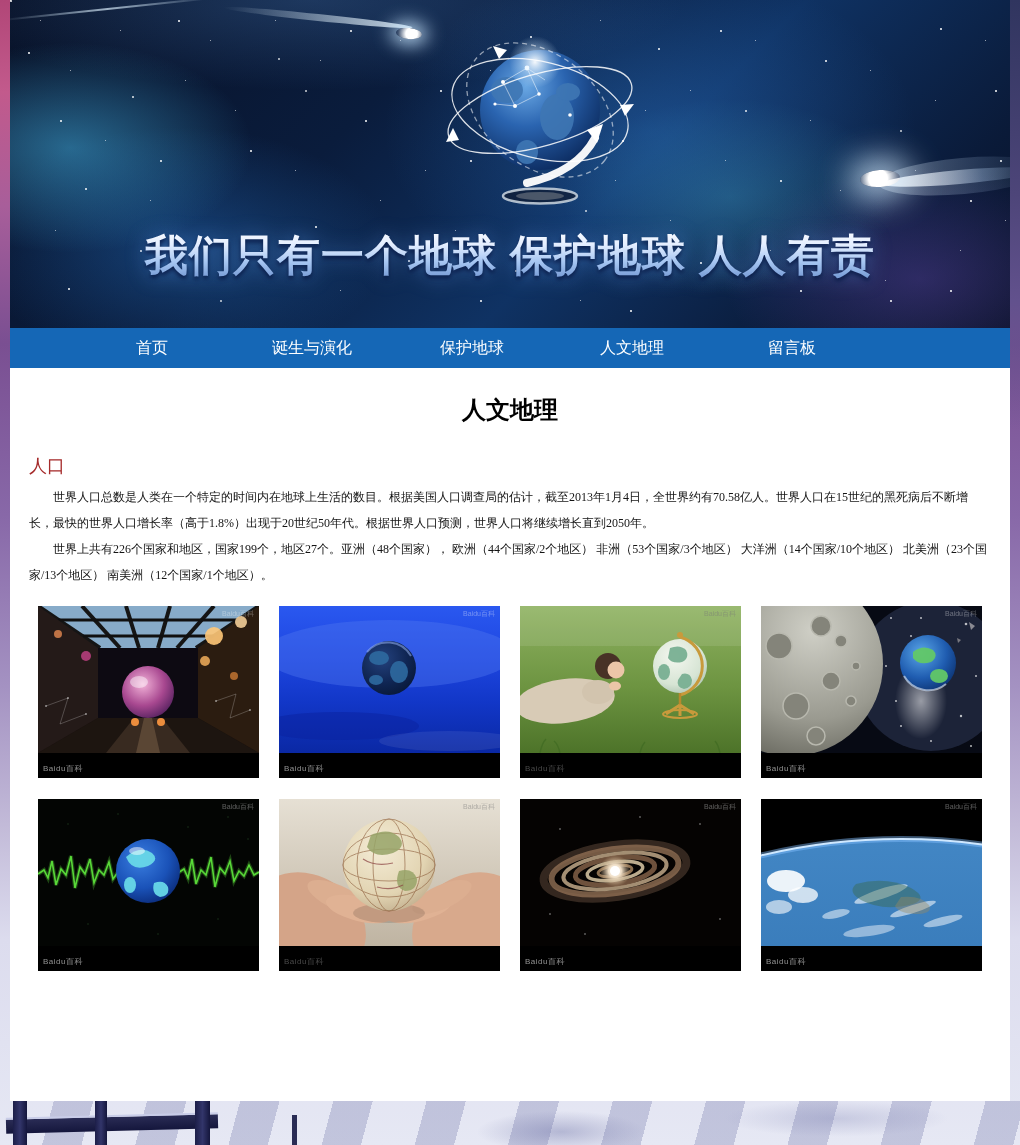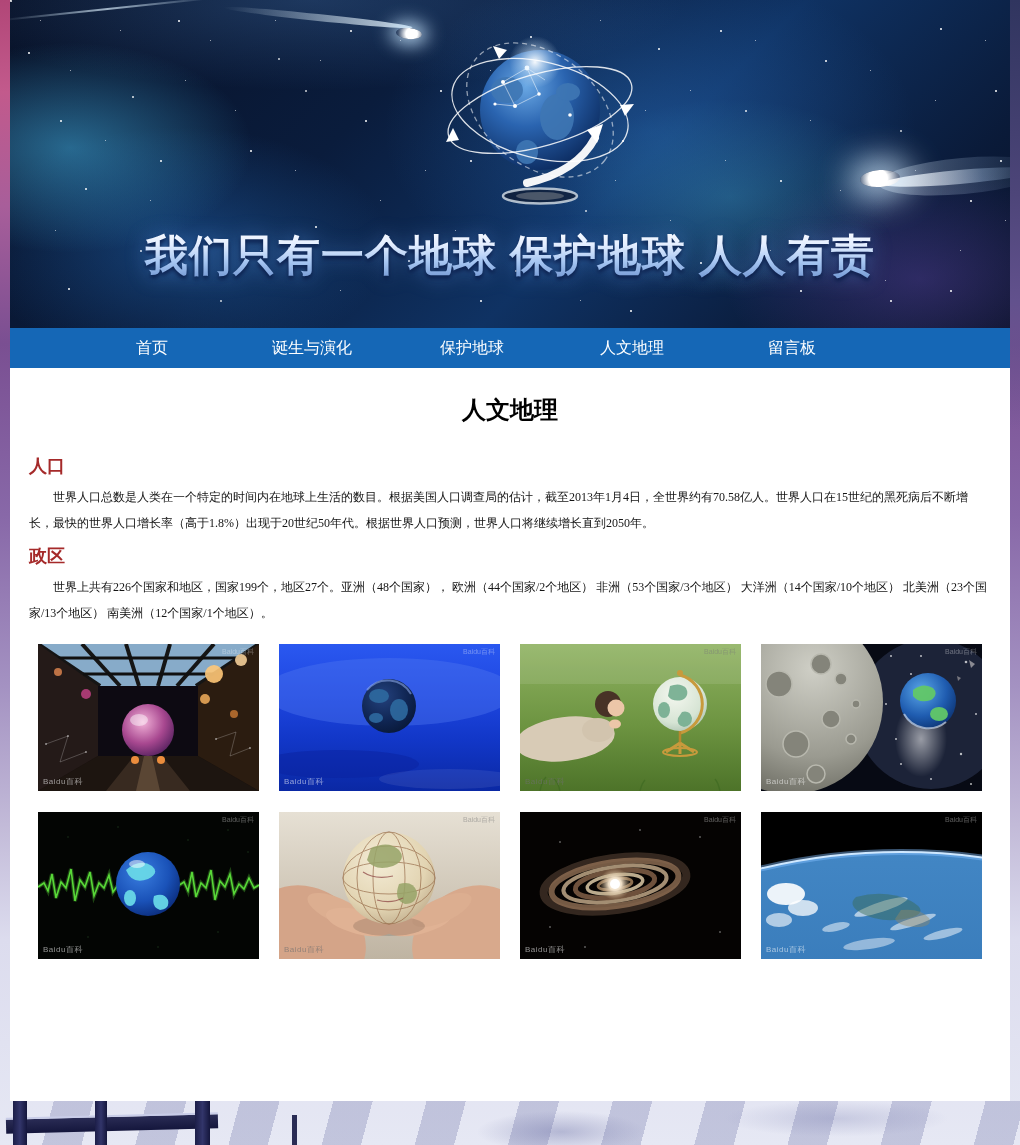--- a/index.html
+++ b/index.html
@@ -111,28 +111,28 @@
   
   .nav { height:40px; }
   .nav ul { margin:0; padding:0 0 0 62px; list-style:none; display:flex; }
   .nav li { width:160px; text-align:center; }
   .nav a { display:block; line-height:40px; color:#ffffff; font-size:16px; text-decoration:none; }
 
   
   .content { padding-top:26px; }
   .page-title { margin:0 0 28px 0; text-align:center; font-size:24px; font-weight:bold; color:#000; }
   .text-wrap { padding:0 19px; }
-  .sec-heading { margin:8px 0 6px 0; font-size:18px; font-weight:bold; }
+  .sec-heading { margin:8px 0 6px 0; font-size:18px; font-weight:normal; }
   .sec-para { margin:0; font-size:12px; line-height:26px; color:#141414; text-indent:2em;
     font-family:"Liberation Serif","DejaVu Serif",serif; }
 
   
   .gallery { margin-top:18px; display:flex; flex-wrap:wrap; justify-content:center;
     column-gap:20px; row-gap:21px; }
-  .shot { position:relative; width:221px; height:147px; margin:0; overflow:hidden; background:#000; }
+  .shot { position:relative; width:221px; height:172px; margin:0; overflow:hidden; background:#000; }
   .shot svg { display:block; }
   .wm { position:absolute; left:5px; bottom:4px; font-size:8px; color:rgba(255,255,255,.55); letter-spacing:.5px; }
   .wm.dark { color:rgba(110,110,110,.65); }
   .wm-tr { position:absolute; right:5px; top:3px; font-size:7px; color:rgba(255,255,255,.35); }
   .wm-tr.dark { color:rgba(120,120,120,.5); }
 
   
   .welcome { margin:56px 0 0 0; text-align:center; font-size:16px;
     font-family:"Liberation Serif","DejaVu Serif",serif; }
 </style>
@@ -236,21 +236,20 @@
 
     <div class="content">
       <h1 class="page-title">人文地理</h1>
 
       <div class="text-wrap">
         <h2 class="sec-heading" style="color:#a52a2a;">人口</h2>
         <p class="sec-para">世界人口总数是人类在一个特定的时间内在地球上生活的数目。根据美国人口调查局的估计，截至2013年1月4日，全世界约有70.58亿人。世界人口在15世纪的黑死病后不断增长，最快的世界人口增长率（高于1.8%）出现于20世纪50年代。根据世界人口预测，世界人口将继续增长直到2050年。</p>
       </div>
 
       <div class="text-wrap">
-        <h2 class="sec-heading" style="color:#a52a2a;">政区</h2>
         <p class="sec-para">世界上共有226个国家和地区，国家199个，地区27个。亚洲（48个国家）， 欧洲（44个国家/2个地区） 非洲（53个国家/3个地区） 大洋洲（14个国家/10个地区） 北美洲（23个国家/13个地区） 南美洲（12个国家/1个地区）。</p>
       </div>
 
       <div class="gallery">
 
         <figure class="shot">
           <svg width="221" height="147" viewBox="0 0 221 147">
             <rect width="221" height="147" fill="#16100e"></rect>
             <polygon points="0,0 221,0 160,42 60,42" fill="#87abc9"></polygon>
             <g stroke="#151515" stroke-width="4">

